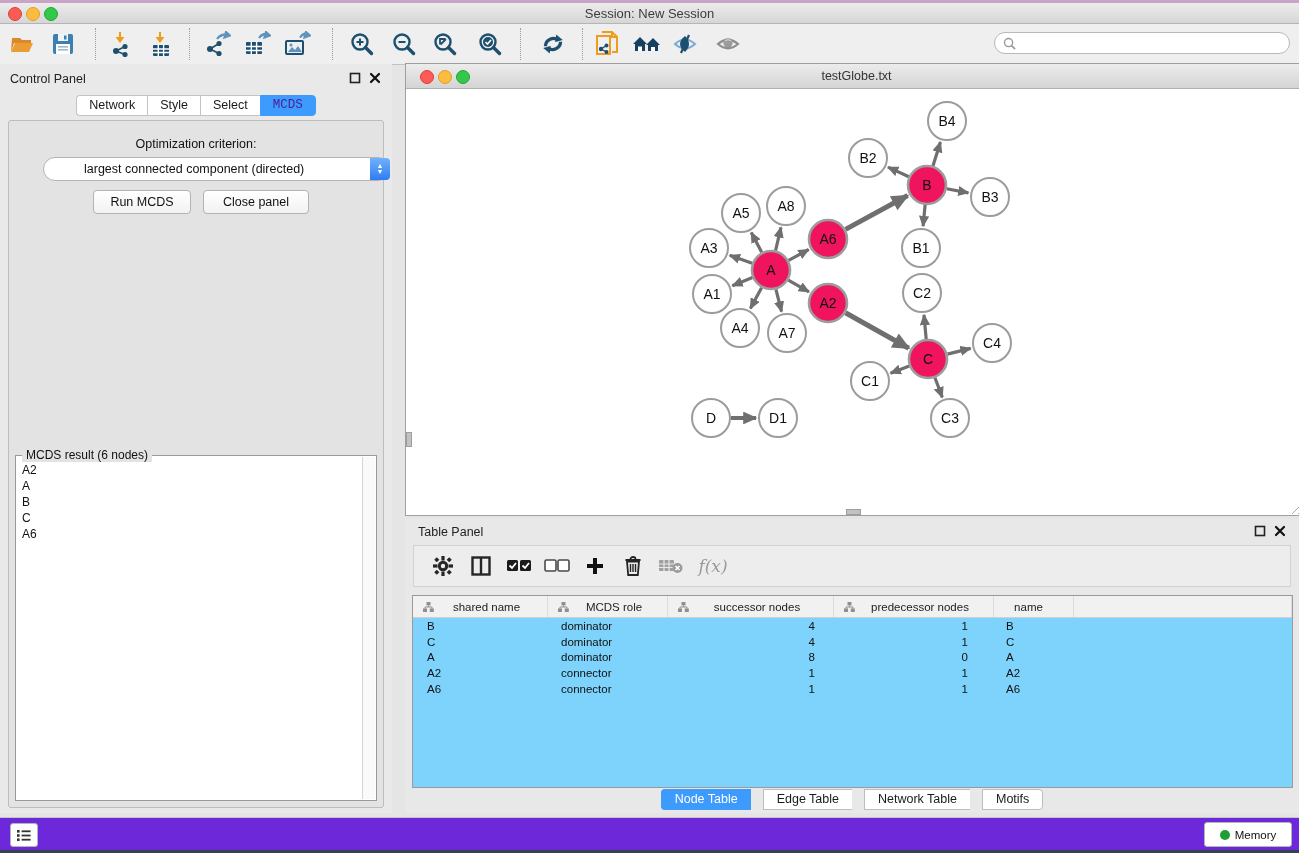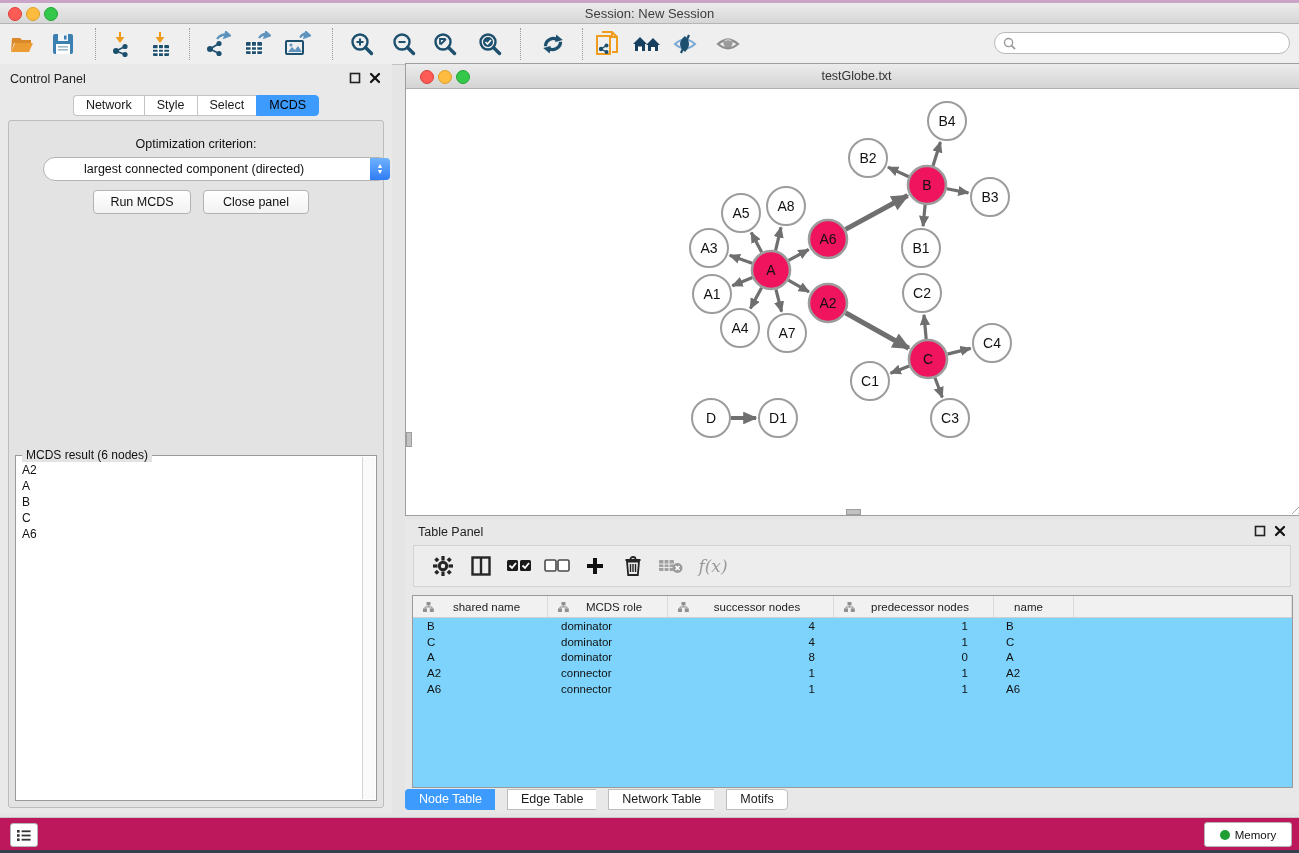--- a/index.html
+++ b/index.html
@@ -22,21 +22,21 @@
   #search-field input{border:none;outline:none;flex:1;font-size:12px;background:transparent;margin-left:5px;}
   
   #control-panel{left:0;top:64px;width:392px;height:749px;background:#e9e9e9;}
   .panel-head{position:absolute;left:10px;top:8px;font-size:12.5px;color:#222;}
   .wbtn{position:absolute;top:8px;width:13px;height:13px;}
   .tabs-row{position:absolute;left:0;right:0;top:31px;display:flex;justify-content:center;}
   .tab{height:19px;line-height:19px;padding:0 12px;font-size:12.5px;background:#fff;border:1px solid #c3c3c3;
     border-right:none;color:#1a1a1a;}
   .tab:first-child{border-radius:4px 0 0 4px;}
   .tab:last-child{border-radius:0 4px 4px 0;border-right:1px solid #c3c3c3;}
-  .tab.active{background:#3d9bfd;border-color:#3d9bfd;color:#000000;}
+  .tab.active{background:#3d9bfd;border-color:#3d9bfd;color:#4c1d95;font-family:Liberation Mono, monospace;}
   .inner-panel{position:absolute;left:8px;top:56px;width:374px;height:686px;background:#e3e3e3;
     border:1px solid #bdbdbd;border-radius:3px;}
   .opt-label{position:absolute;left:0;right:0;top:16px;text-align:center;font-size:12.5px;color:#111;}
   .dropdown{position:absolute;left:34px;top:36px;width:313px;height:22px;background:#fff;border:1px solid #b3b3b3;
     border-radius:12px;display:flex;align-items:center;padding-left:32px;}
   .dropdown .val{flex:1;font-size:12.5px;padding-left:8px;color:#111;white-space:nowrap;overflow:hidden;}
   .dropdown .stepper{width:20px;height:22px;margin-right:-1px;border-radius:0 4px 4px 0;
     background:linear-gradient(#6fb2fd,#2f7cf5);display:flex;flex-direction:column;align-items:center;justify-content:center;}
   .stepper span{color:#fff;font-size:7px;line-height:6px;}
   .pbtn{position:absolute;top:69px;height:22px;background:linear-gradient(#ffffff,#f2f2f2);border:1px solid #b3b3b3;
@@ -72,28 +72,28 @@
   .th:last-child,.th.nofill{border-right:1px solid #dcdcdc;}
   .th .lbl{flex:1;text-align:center;padding-right:10px;white-space:nowrap;}
   .th .tree{margin-left:10px;margin-right:2px;flex:0 0 auto;display:flex;}
   .trow{height:15.8px;align-items:center;font-size:11.5px;color:#111;}
   .td{white-space:nowrap;overflow:hidden;}
   .td.c0{padding-left:14px;}
   .td.c1{padding-left:13px;}
   .td.c2{text-align:right;padding-right:19px;}
   .td.c3{text-align:right;padding-right:26px;}
   .td.c4{padding-left:12px;}
-  #tp-footer{position:absolute;left:0;right:0;top:270px;display:flex;gap:12px;}
+  #tp-footer{position:absolute;left:0;right:0;top:270px;display:flex;justify-content:center;gap:12px;}
   .ftab{height:19px;line-height:19px;padding:0 13px;font-size:12.5px;background:#fff;border:1px solid #bdbdbd;
     border-right:none;color:#1a1a1a;}
   .ftab:first-child{border-radius:4px 0 0 4px;}
   .ftab:last-child{border-radius:0 4px 4px 0;border-right:1px solid #bdbdbd;}
   .ftab.active{background:#3d9bfd;border-color:#3d9bfd;color:#fff;}
   
-  #status-bar{left:0;top:817px;width:1299px;height:33px;background:#be185d;border-top:1px solid #c6c6c6;}
+  #status-bar{left:0;top:817px;width:1299px;height:33px;background:#6d28d9;border-top:1px solid #c6c6c6;}
   #list-btn{position:absolute;left:10px;top:5px;width:26px;height:22px;background:#fff;border:1px solid #b5b5b5;
     border-radius:3px;display:flex;align-items:center;justify-content:center;}
   #memory-btn{position:absolute;right:7px;top:4px;width:86px;height:23px;background:#fff;border:1px solid #b5b5b5;
     border-radius:3px;display:flex;align-items:center;justify-content:center;font-size:11.5px;color:#111;}
   #memory-btn .dot{width:10px;height:10px;border-radius:50%;background:#1e9e33;margin-right:5px;}
   #bottom-strip{left:0;top:850px;width:1299px;height:3px;background:#33424e;}
   svg{display:block;}
 </style>
 </head>
 <body>

